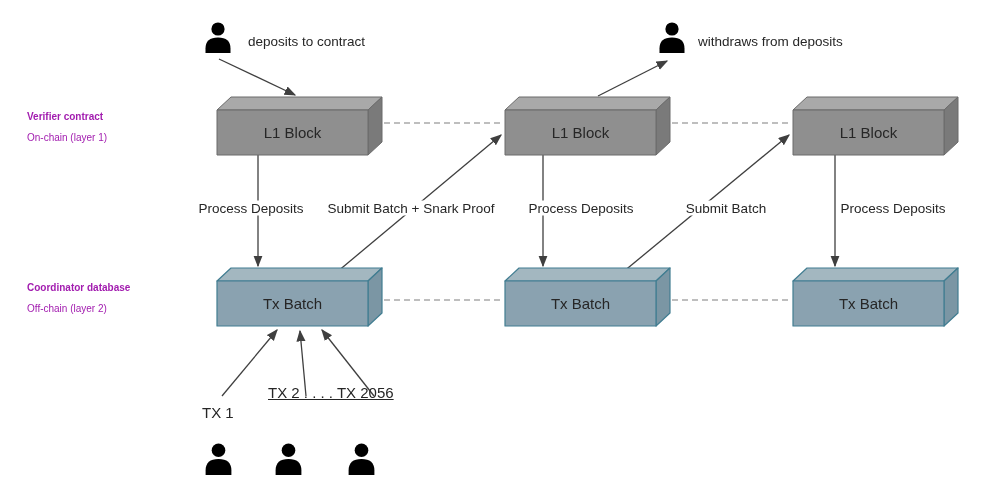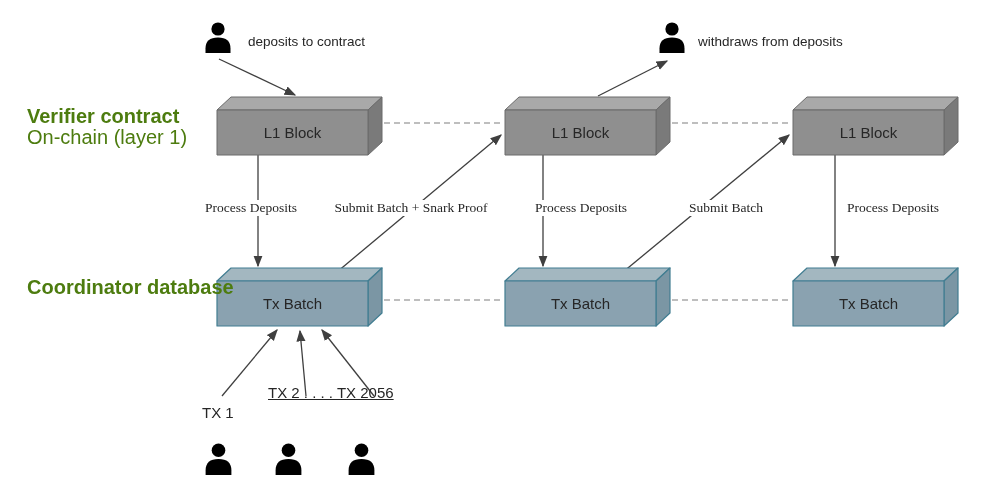--- a/index.html
+++ b/index.html
@@ -8,30 +8,30 @@
     --arrow: #3f3f3f; --dashed-line: #a9a9a9; --text: #262626;
   }
   html, body { margin: 0; padding: 0; background: #ffffff; }
   .canvas {
     position: relative; width: 987px; height: 495px; background: #ffffff;
     font-family: "Liberation Sans", sans-serif; color: var(--text); overflow: hidden; padding-left: 41px;
   }
   .canvas svg.layer { position: absolute; left: 0; top: 0; }
   .lbl { position: absolute; white-space: nowrap; color: var(--text); }
   .actor-lbl { font-size: 13.5px; }
-  .row-title { font-size: 20px; line-height: 21px; color: #4d7c0f; }
+  .row-title { font-size: 10px; line-height: 21px; color: #a21caf; }
   .row-title .t { font-weight: bold; }
   .box-lbl {
     position: absolute; width: 151px; height: 45px;
     display: flex; align-items: center; justify-content: center;
     font-size: 15px; color: #262626;
   }
   .edge-lbl {
     position: absolute; transform: translate(-50%, -50%);
-    font-size: 13.5px; background: #ffffff; padding: 0 3px; color: var(--text); font-family: Liberation Serif, serif;
+    font-size: 13.5px; background: #ffffff; padding: 0 3px; color: var(--text);
   }
   .tx-lbl { font-size: 15px; }
   .person { position: absolute; }
   .person svg { display: block; }
   .face { stroke-linejoin: round; }
   .l1 .top   { fill: var(--l1-top);   stroke: var(--l1-border); stroke-width: 1; }
   .l1 .side  { fill: var(--l1-side);  stroke: var(--l1-border); stroke-width: 1; }
   .l1 .front { fill: var(--l1-front); stroke: var(--l1-border); stroke-width: 1; }
   .batch .top   { fill: var(--batch-top);   stroke: var(--batch-border); stroke-width: 1.2; }
   .batch .side  { fill: var(--batch-side);  stroke: var(--batch-border); stroke-width: 1.2; }
@@ -133,20 +133,21 @@
 
   <div class="lbl actor-lbl" style="left:248px; top:34px;">deposits to contract</div>
   <div class="lbl actor-lbl" style="left:698px; top:34px;">withdraws from deposits</div>
 
   <div class="lbl row-title" style="left:27px; top:106px;">
     <div class="t">Verifier contract</div>
     <div>On-chain (layer 1)</div>
   </div>
   <div class="lbl row-title" style="left:27px; top:277px;">
     <div class="t">Coordinator database</div>
+    <div>Off-chain (layer 2)</div>
   </div>
 
   <div class="box-lbl" style="left:217px; top:110px;">L1 Block</div>
   <div class="box-lbl" style="left:505px; top:110px;">L1 Block</div>
   <div class="box-lbl" style="left:793px; top:110px;">L1 Block</div>
   <div class="box-lbl" style="left:217px; top:281px;">Tx Batch</div>
   <div class="box-lbl" style="left:505px; top:281px;">Tx Batch</div>
   <div class="box-lbl" style="left:793px; top:281px;">Tx Batch</div>
 
   <div class="edge-lbl" style="left:251px; top:208px;">Process Deposits</div>

